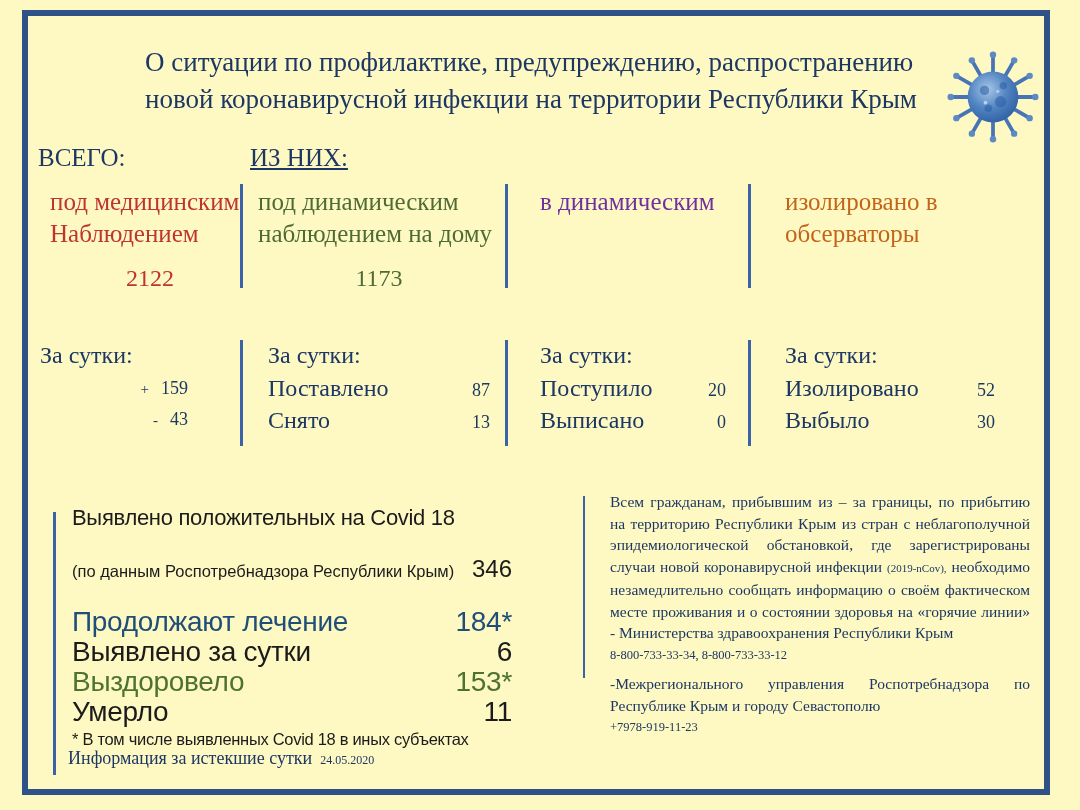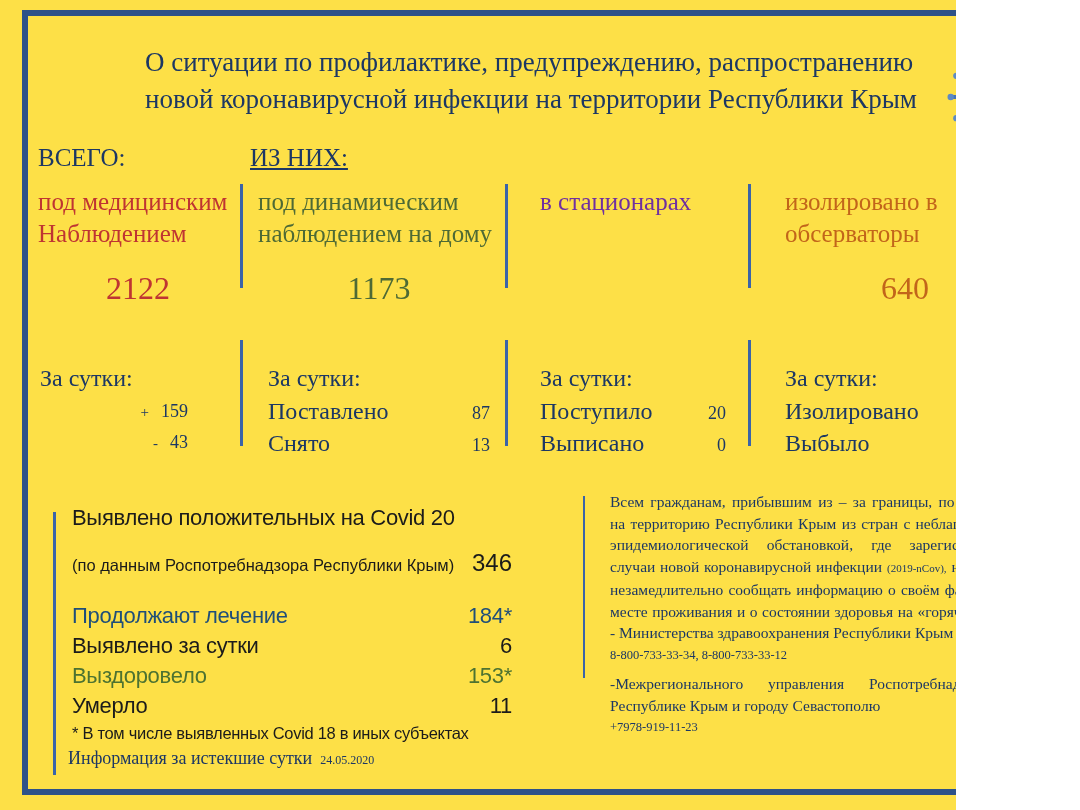--- a/index.html
+++ b/index.html
@@ -1,55 +1,55 @@
 <!DOCTYPE html>
 <html><head>
 <meta charset="utf-8">
 <style>
   html,body{margin:0;padding:0;background:#ffffff;}
-  #canvas{position:relative;width:956px;height:810px;background:#fde047;overflow:hidden;
+  #canvas{position:relative;width:1080px;height:810px;background:#fef9c3;overflow:hidden;
           font-family:"Liberation Serif","DejaVu Serif",serif;color:#1c3764;}
   .frame{position:absolute;left:22px;top:10px;width:1016px;height:773px;border:6px solid #2e5288;}
 
   
   .title{position:absolute;left:145px;top:44px;width:800px;font-size:27px;line-height:37px;color:#1c3764;}
   .virus{position:absolute;left:946px;top:50px;width:94px;height:94px;}
 
   
   .lbl-vsego{position:absolute;left:38px;top:144px;font-size:25px;color:#1c3764;}
   .lbl-iznih{position:absolute;left:250px;top:144px;font-size:25px;color:#1c3764;text-decoration:underline;}
 
   
   .stat-col{position:absolute;top:186px;font-size:25px;line-height:32px;}
   .stat-col .stat-label{min-height:66px;}
-  .stat-col .stat-value{font-size:32px;text-align:center;margin-top:20px;}
+  .stat-col .stat-value{font-size:24px;text-align:center;margin-top:10px;}
   .col-red{color:#bf3432;}
   .col-green{color:#4e6a35;}
   .col-purple{color:#7030a0;}
   .col-orange{color:#c2651a;}
 
   .vdiv{position:absolute;width:3px;background:#3b64a8;}
 
   
-  .daily-col{position:absolute;top:342px;color:#1c3764;margin-top:23px;}
+  .daily-col{position:absolute;top:342px;color:#1c3764;}
   .daily-title{font-size:24px;margin-bottom:4px;}
   .daily-row{display:flex;justify-content:space-between;align-items:baseline;font-size:24px;line-height:30px;}
   .daily-row .val{font-size:18px;}
   .signed-row{display:flex;justify-content:flex-end;gap:12px;align-items:baseline;font-size:18px;line-height:30px;}
   .signed-row .sign{font-size:15px;}
 
   
   .accent-line{position:absolute;left:53px;top:512px;width:3px;height:263px;background:#3b64a8;}
   .covid{position:absolute;left:72px;top:505px;width:440px;font-family:"Liberation Sans","DejaVu Sans",sans-serif;color:#1b1b1b;}
   .covid-heading{font-size:22px;letter-spacing:-0.3px;}
-  .covid-source{display:flex;justify-content:space-between;align-items:baseline;margin-top:18px;}
+  .covid-source{display:flex;justify-content:space-between;align-items:baseline;margin-top:24px;}
   .covid-source .src{font-size:16.5px;}
   .covid-source .big{font-size:24px;text-align:right;}
   .covid-rows{margin-top:24px;}
-  .covid-row{display:flex;justify-content:space-between;align-items:baseline;font-size:22px;line-height:30px;letter-spacing:-0.3px;}
+  .covid-row{display:flex;justify-content:space-between;align-items:baseline;font-size:28px;line-height:30px;letter-spacing:-0.3px;}
   .row-blue{color:#1f4e79;}
   .row-black{color:#1b1b1b;}
   .row-green{color:#4d7231;}
   .covid-footnote{font-size:16.5px;margin-top:3px;letter-spacing:-0.3px;}
   .info-line{position:absolute;left:68px;top:748px;font-family:"Liberation Serif","DejaVu Serif",serif;
              font-size:18px;color:#1c3764;}
   .info-line .date{font-size:12px;margin-left:8px;margin-top:40px;}
 
   
   .notice-line{position:absolute;left:583px;top:496px;width:2px;height:182px;background:#3b64a8;}
@@ -115,40 +115,39 @@
           <circle cx="61" cy="38" r="4"></circle>
       </g>
       <circle cx="42" cy="56" r="2" fill="#cfe0f2" opacity="0.8"></circle>
       <circle cx="55" cy="44" r="1.8" fill="#cfe0f2" opacity="0.7"></circle>
     </svg>
   </div>
 
   <div class="lbl-vsego">ВСЕГО:</div>
   <div class="lbl-iznih">ИЗ НИХ:</div>
 
-  <div class="stat-col col-red" style="left:38px;width:200px;">
+  <div class="stat-col col-red" style="left:50px;width:200px;">
     <div class="stat-label">под медицинским Наблюдением</div>
     <div class="stat-value">2122</div>
   </div>
   <div class="vdiv" style="left:240px;top:184px;height:104px;"></div>
 
   <div class="stat-col col-green" style="left:258px;width:242px;">
     <div class="stat-label">под динамическим наблюдением на дому</div>
     <div class="stat-value">1173</div>
   </div>
   <div class="vdiv" style="left:505px;top:184px;height:104px;"></div>
 
   <div class="stat-col col-purple" style="left:540px;width:200px;">
-    <div class="stat-label">в стационарах</div>
+    <div class="stat-label">в динамическим</div>
   </div>
   <div class="vdiv" style="left:748px;top:184px;height:104px;"></div>
 
   <div class="stat-col col-orange" style="left:785px;width:240px;">
     <div class="stat-label">изолировано в обсерваторы</div>
-    <div class="stat-value">640</div>
   </div>
 
   <div class="daily-col" style="left:40px;width:148px;">
     <div class="daily-title">За сутки:</div>
     <div class="signed-row">
       <span class="sign">+</span>
       <span>159</span>
     </div>
     <div class="signed-row">
       <span class="sign">-</span>
@@ -190,21 +189,21 @@
       <span class="val">52</span>
     </div>
     <div class="daily-row">
       <span>Выбыло</span>
       <span class="val">30</span>
     </div>
   </div>
 
   <div class="accent-line"></div>
   <div class="covid">
-    <div class="covid-heading">Выявлено положительных на Covid 20</div>
+    <div class="covid-heading">Выявлено положительных на Covid 18</div>
     <div class="covid-source">
       <span class="src">(по данным Роспотребнадзора Республики Крым)</span>
       <span class="big">346</span>
     </div>
     <div class="covid-rows">
       <div class="covid-row row-blue">
         <span>Продолжают лечение</span>
         <span>184*</span>
       </div>
       <div class="covid-row row-black">

